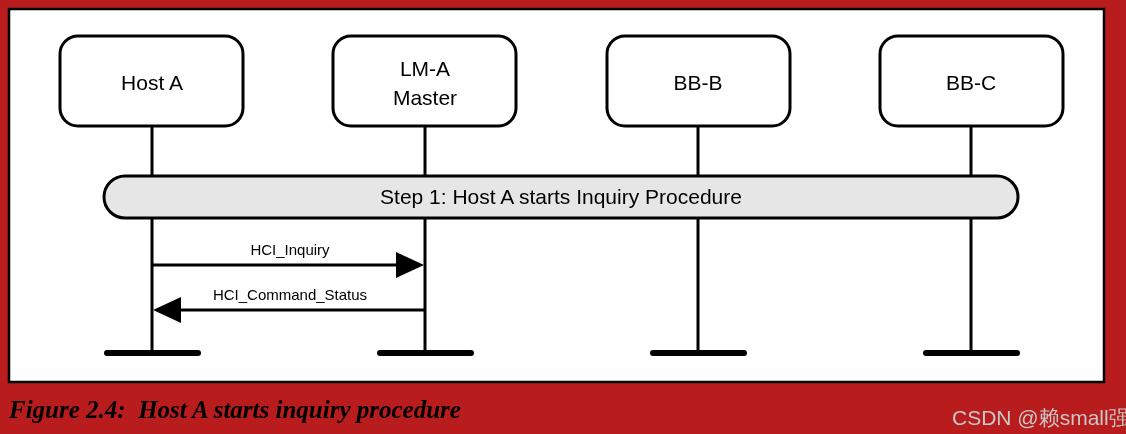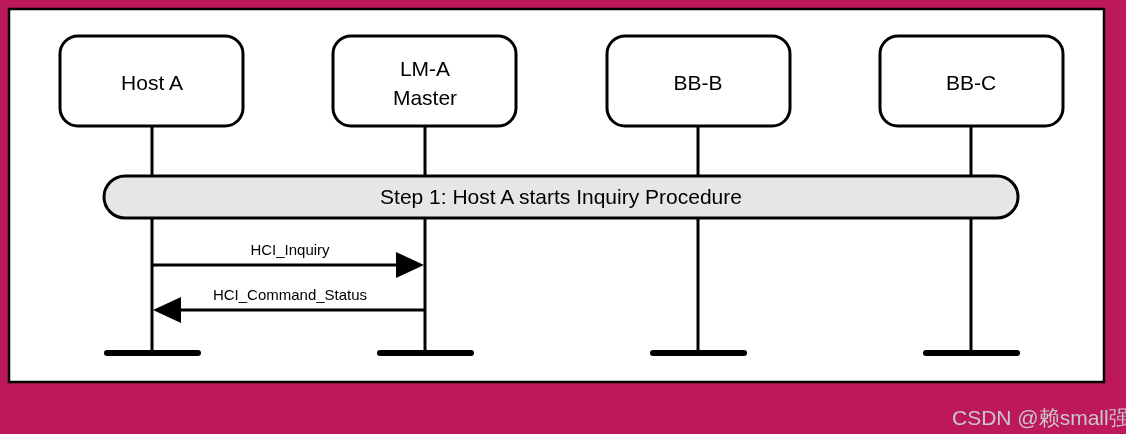--- a/index.html
+++ b/index.html
@@ -10,21 +10,21 @@
   body {
     width: 1126px;
     height: 434px;
     font-family: "Liberation Sans", sans-serif;
     overflow: hidden;
   }
   #figure-root {
     position: relative;
     width: 1126px;
     height: 434px;
-    background: #be185d;
+    background: #b91c1c;
   }
   #diagram-svg {
     position: absolute;
     left: 0;
     top: 0;
   }
   .lifeline-box-label {
     font-family: "Liberation Sans", sans-serif;
     font-size: 21px;
     fill: #000000;
@@ -123,16 +123,17 @@
 
     <g>
       <rect x="104" y="350" width="97" height="6" rx="3" fill="#000000"></rect>
       <rect x="377" y="350" width="97" height="6" rx="3" fill="#000000"></rect>
       <rect x="650" y="350" width="97" height="6" rx="3" fill="#000000"></rect>
       <rect x="923" y="350" width="97" height="6" rx="3" fill="#000000"></rect>
     </g>
 
   </svg>
 
+  <div class="caption-text">Figure 2.4:  Host A starts inquiry procedure</div>
 
   <div class="watermark-text">CSDN @赖small强</div>
 
 </div>
 
 </body></html>

